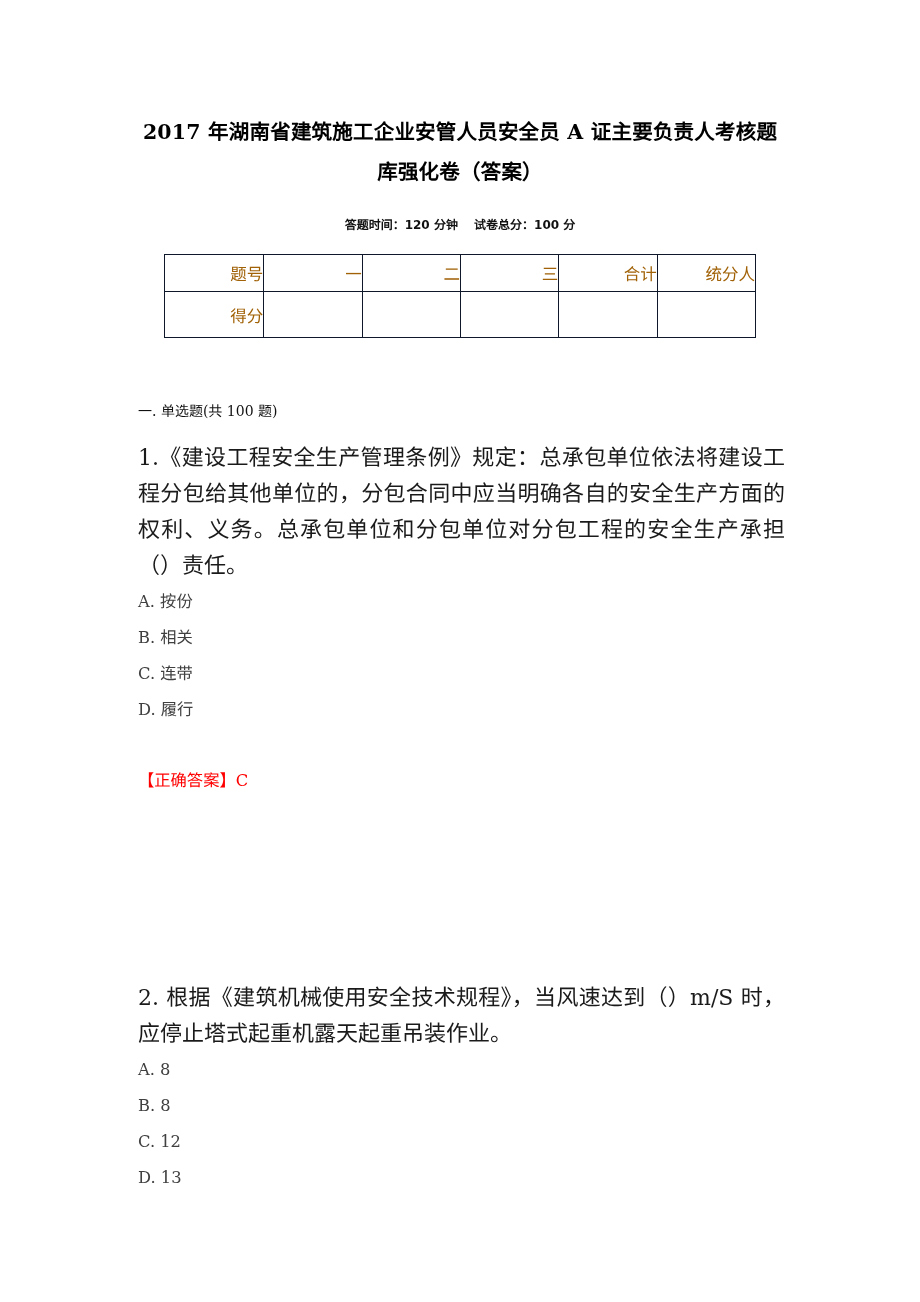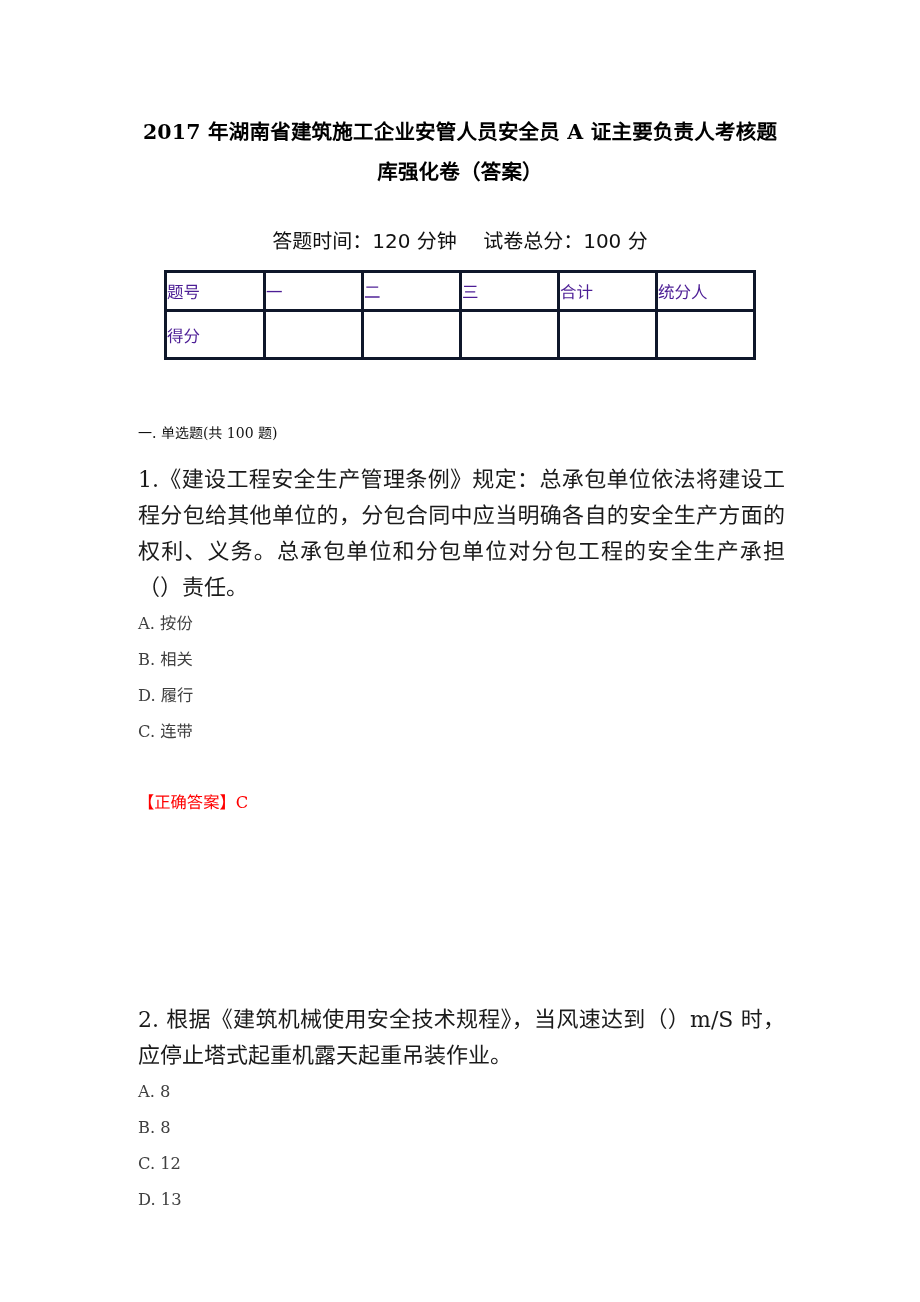--- a/index.html
+++ b/index.html
@@ -31,48 +31,48 @@
     text-align: center;
     font-family: "DejaVu Serif", "Liberation Serif", serif;
     font-weight: bold;
     font-size: 20.5px;
     line-height: 40px;
     letter-spacing: 0.2px;
     color: #000000;
   }
 
   .doc-subtitle {
-    margin: 16px;
+    margin: 0;
     padding: 20px 0 0 0;
     text-align: center;
     font-family: "DejaVu Sans", "Liberation Sans", sans-serif;
-    font-weight: normal;
-    font-size: 20px;
+    font-weight: bold;
+    font-size: 12px;
     line-height: 26px;
     color: #111111;
     white-space: pre;
   }
 
   
   .score-table-wrap {
     margin: 16px 0 0 0;
     padding: 0 164px 0 164px;
   }
   table.score-table {
     width: 592px;
     border-collapse: collapse;
     table-layout: fixed;
     font-family: "DejaVu Serif", "Liberation Serif", serif;
   }
   table.score-table td {
-    border: 3px solid #0f172a;
-    text-align: left;
+    border: 1px solid #0f172a;
+    text-align: right;
     vertical-align: middle;
     font-size: 16.5px;
-    color: #4c1d95;
+    color: #a16207;
     padding: 0;
   }
   table.score-table tr.head-row td { height: 36px; }
   table.score-table tr.data-row td { height: 45px; }
   table.score-table col.c0 { width: 99px; }
   table.score-table col.cx { width: 98px; }
 
   
   .content {
     padding: 0 135px 0 138px;
@@ -168,22 +168,22 @@
 
   <div class="content">
 
     <h2 class="section-heading">一. 单选题(共 100 题)</h2>
 
     <div class="question">
       <p class="q-stem">1.《建设工程安全生产管理条例》规定：总承包单位依法将建设工程分包给其他单位的，分包合同中应当明确各自的安全生产方面的权利、义务。总承包单位和分包单位对分包工程的安全生产承担（）责任。</p>
       <ul class="q-options">
         <li class="q-option">A. 按份</li>
         <li class="q-option">B. 相关</li>
+        <li class="q-option">C. 连带</li>
         <li class="q-option">D. 履行</li>
-        <li class="q-option">C. 连带</li>
       </ul>
       <p class="q-answer">【正确答案】C</p>
     </div>
 
     <div class="q-gap-large"></div>
 
     <div class="question">
       <p class="q-stem">2. 根据《建筑机械使用安全技术规程》，当风速达到（）m/S 时，应停止塔式起重机露天起重吊装作业。</p>
       <ul class="q-options">
         <li class="q-option">A. 8</li>

